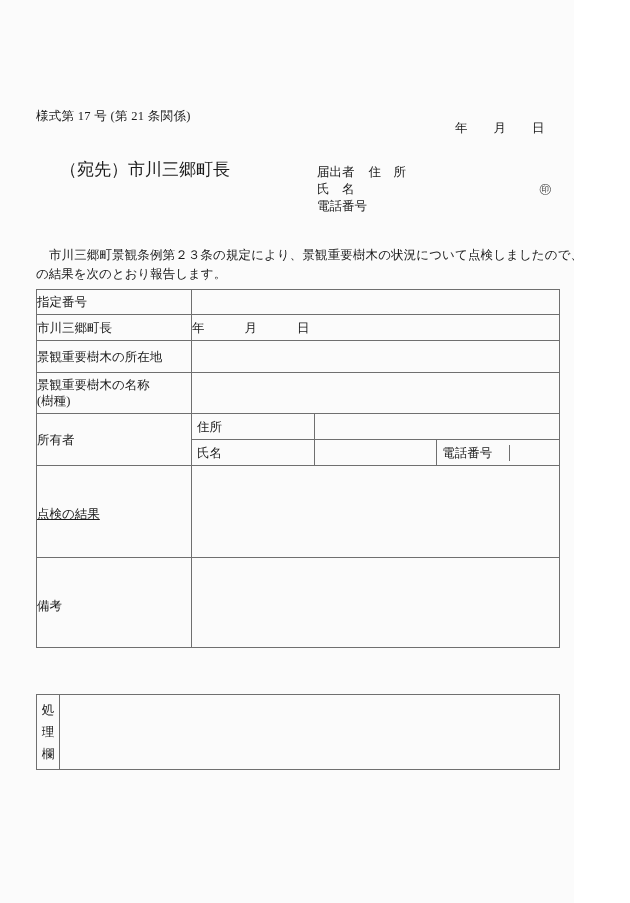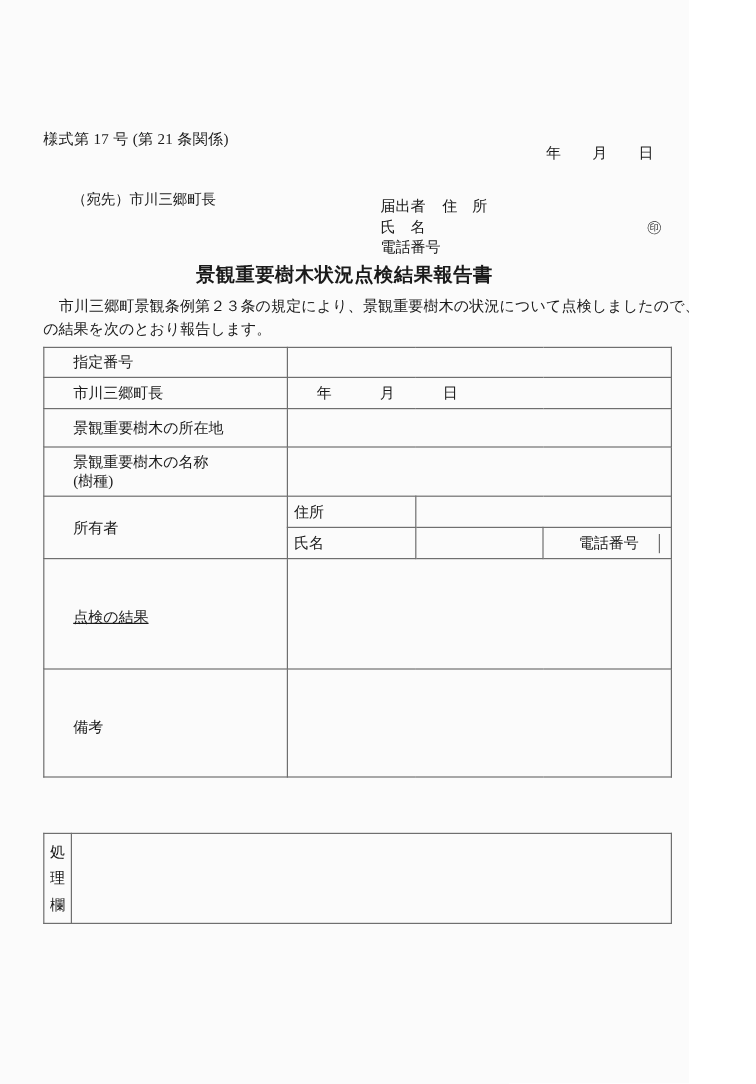--- a/index.html
+++ b/index.html
@@ -32,21 +32,21 @@
     top: 120px;
     font-size: 12.5px;
     white-space: nowrap;
   }
   .date-line .gap { display: inline-block; width: 26px; }
 
   .addressee {
     position: absolute;
     left: 60px;
     top: 158px;
-    font-size: 12px;
+    font-size: 17px;
     white-space: nowrap;
   }
 
   .submitter {
     position: absolute;
     left: 305px;
     top: 164px;
     font-size: 12.5px;
     line-height: 17px;
     margin-left: 12px;
@@ -88,21 +88,21 @@
     position: absolute;
     left: 36px;
     top: 289px;
     width: 524px;
     border-collapse: collapse;
     table-layout: fixed;
     font-size: 12.5px;
   }
   .main-table td {
     border: 1px solid #6f6f6f;
-    padding: 4px 24px;
+    padding: 4px 0;
     vertical-align: middle;
     line-height: 16px;
   }
   .main-table td.label { width: 154px; }
   .main-table td.sublabel { width: 38px; padding: 4px 5px; }
   .main-table td.tel-label { width: 62px; padding: 4px 5px; }
   .r-h1 { height: 21px; }
   .r-h2 { height: 26px; }
   .r-h3 { height: 32px; }
   .r-big1 { height: 92px; text-decoration: underline; }
@@ -161,21 +161,20 @@
     </div>
     <div class="row">
       <span>氏　名</span>
       <span class="seal">㊞</span>
     </div>
     <div class="row">
       <span>電話番号</span>
     </div>
   </div>
 
-  <div class="doc-title">景観重要樹木状況点検結果報告書</div>
 
   <div class="lead">市川三郷町景観条例第２３条の規定により、景観重要樹木の状況について点検しましたので、その結果を次のとおり報告します。</div>
 
   <table class="main-table">
     <tbody>
       <tr class="r-h1">
         <td class="label">指定番号</td>
         <td colspan="3"></td>
       </tr>
       <tr class="r-h2">

